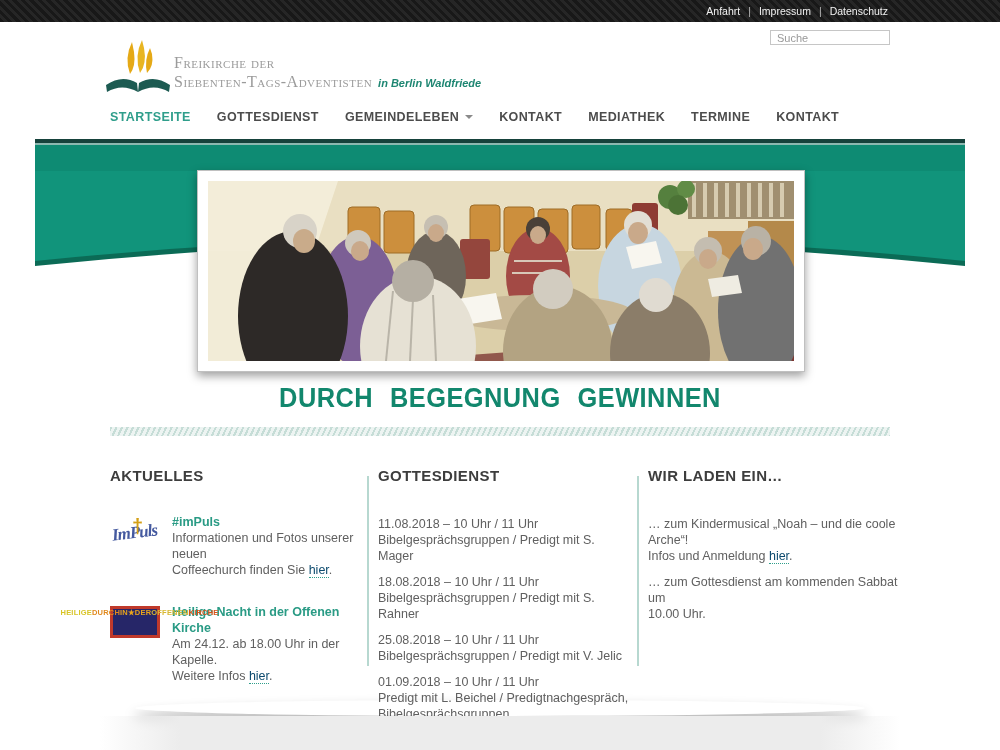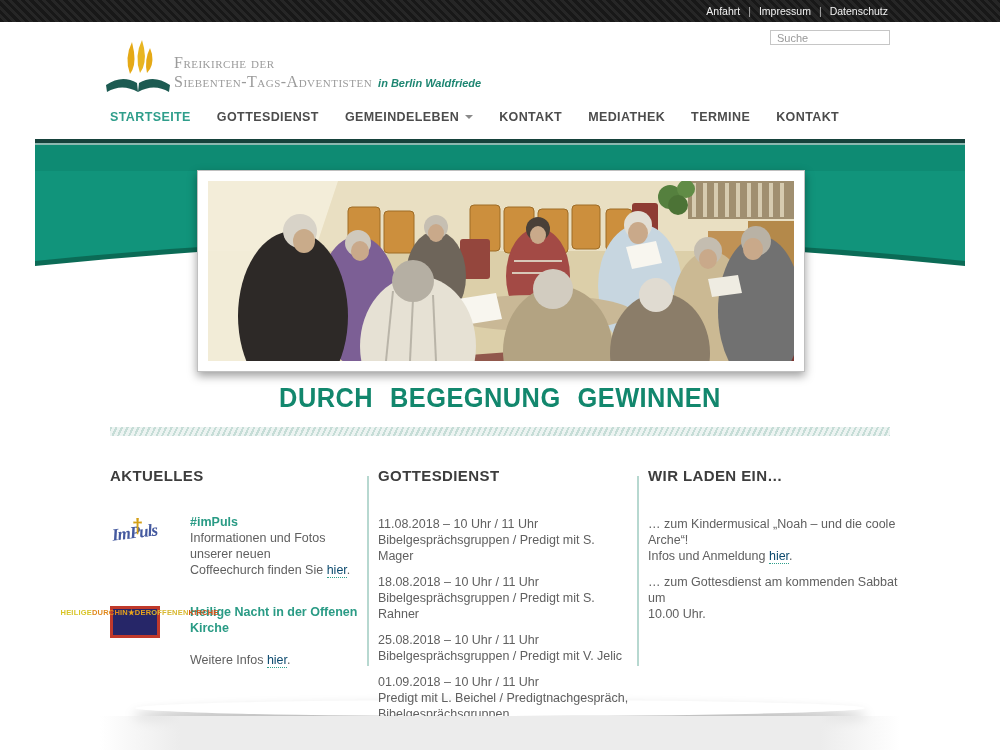--- a/index.html
+++ b/index.html
@@ -65,21 +65,21 @@
   .col1 { left:110px; width:248px; }
   .col2 { left:378px; width:252px; }
   .col3 { left:648px; width:250px; }
   .col h2 { font-size:15px; color:#3d3d3d; letter-spacing:.4px; font-weight:bold; }
   .divider { position:absolute; top:476px; width:2px; height:190px; background:#b7d8d0; }
   .d1 { left:367px; } .d2 { left:637px; }
   .link { color:#0c4a6e; text-decoration:none; border-bottom:1px dotted #2f9e8b; cursor:pointer; }
   .news-title { color:#2a9b85; font-weight:bold; cursor:pointer; }
 
   .news-item { margin-top:30px; min-height:58px; position:relative; }
-  .news-item .news-body { margin-left:80px; }
+  .news-item .news-body { margin-left:62px; }
   .thumb { position:absolute; left:0; top:2px; cursor:pointer; }
   .thumb-impuls { width:56px; height:42px; background:#fff; overflow:hidden; }
   .impuls-text { position:absolute; left:2px; top:9px; font-family:"Liberation Serif", serif;
                  font-style:italic; font-weight:bold; font-size:17px; color:#44599f;
                  transform:rotate(-7deg); letter-spacing:-1px; }
   .impuls-cross { position:absolute; left:22px; top:2px; font-size:20px; font-weight:bold;
                   color:#d4a017; }
   .thumb-poster { width:50px; height:32px; background:#262668; border:3px solid #c0392b;
                   display:flex; flex-direction:row; justify-content:center;
                   text-align:center;padding-left:9px; }
@@ -255,21 +255,21 @@
       <div class="thumb thumb-poster">
         <span style="color: rgb(216, 196, 38);">HEILIGE</span>
         <span style="color: rgb(224, 136, 28);">DURCH</span>
         <span style="color: rgb(232, 164, 28);">IN★DER</span>
         <span style="color: rgb(216, 184, 48);">OFFENEN</span>
         <span style="color: rgb(212, 82, 24);">KIRCHE</span>
       </div>
       <div class="news-body">
         <div class="news-title">Heilige Nacht in der Offenen Kirche</div>
         <div class="news-text">
-          <br>
+          <span>Am 24.12. ab 18.00 Uhr in der Kapelle.</span><br>
           <span>Weitere Infos </span><a class="link">hier</a><span>.</span>
         </div>
       </div>
     </article>
   </section>
 
   <div class="divider d1"></div>
 
   <section class="col col2">
     <h2>GOTTESDIENST</h2>

